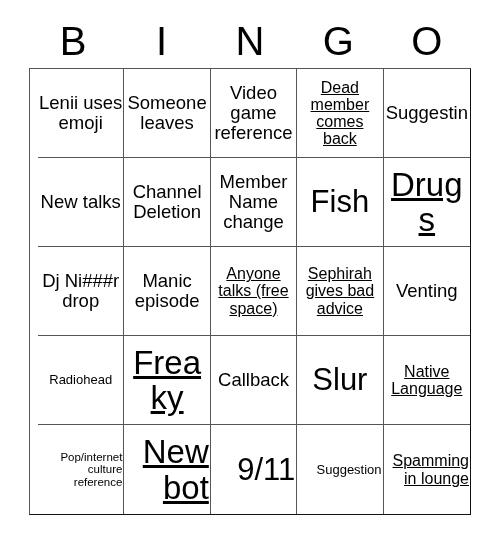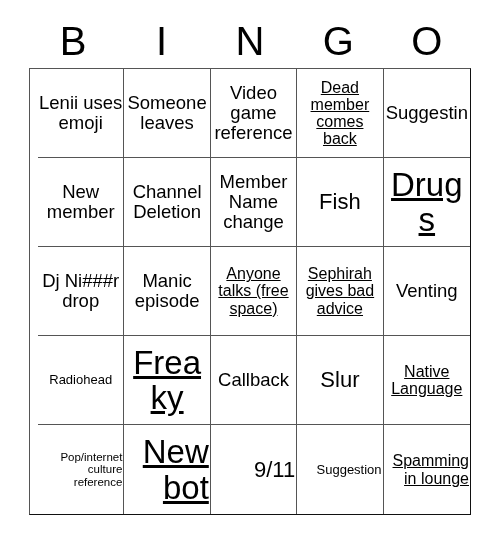--- a/index.html
+++ b/index.html
@@ -71,21 +71,21 @@
   }
   .cell-text {
     color: #000000;
     line-height: 1.07;
     display: block;
     width: 100%;
     word-wrap: break-word;
   }
 
   
-  .fs-xl  { font-size: 22px; }
+  .fs-xl  { font-size: 31px; }
   .fs-lg  { font-size: 33px; text-decoration: underline; }
   .fs-md  { font-size: 18.5px; }
   .fs-sm  { font-size: 16px; text-decoration: underline; }
   .fs-xs  { font-size: 13px; }
   .fs-xxs { font-size: 11.5px; }
 </style>
 </head>
 <body>
 
 <div id="bingo-card">
@@ -108,21 +108,21 @@
       <div class="bingo-cell">
         <span class="cell-text fs-md">Video game reference</span>
       </div>
       <div class="bingo-cell">
         <span class="cell-text fs-sm">Dead member comes back</span>
       </div>
       <div class="bingo-cell">
         <span class="cell-text fs-md">Suggestin</span>
       </div>
       <div class="bingo-cell">
-        <span class="cell-text fs-md">New member</span>
+        <span class="cell-text fs-md">New talks</span>
       </div>
       <div class="bingo-cell">
         <span class="cell-text fs-md">Channel Deletion</span>
       </div>
       <div class="bingo-cell">
         <span class="cell-text fs-md">Member Name change</span>
       </div>
       <div class="bingo-cell">
         <span class="cell-text fs-xl">Fish</span>
       </div>

